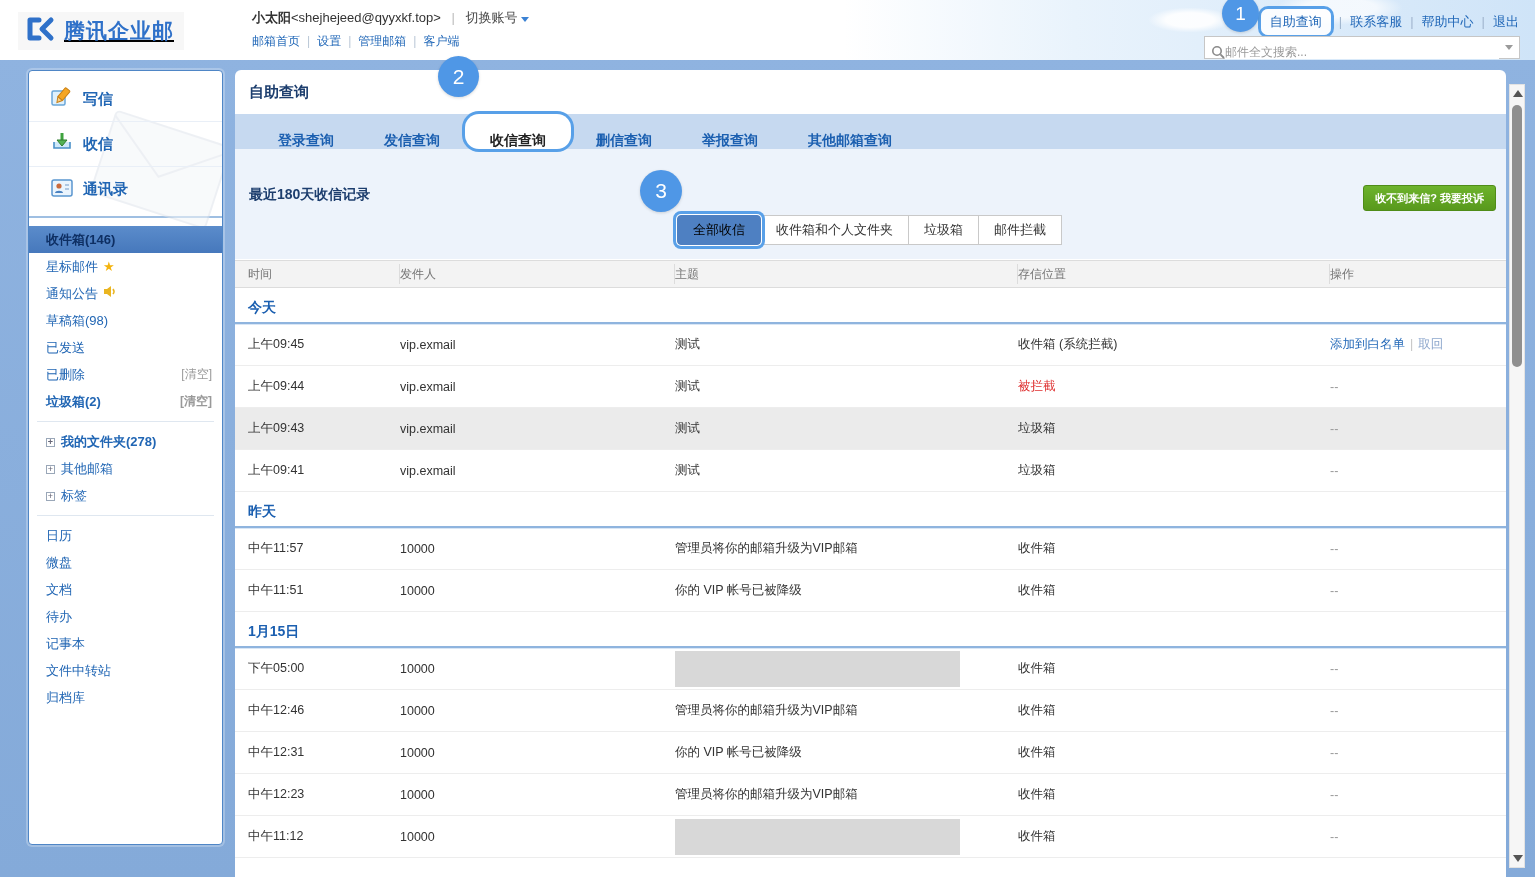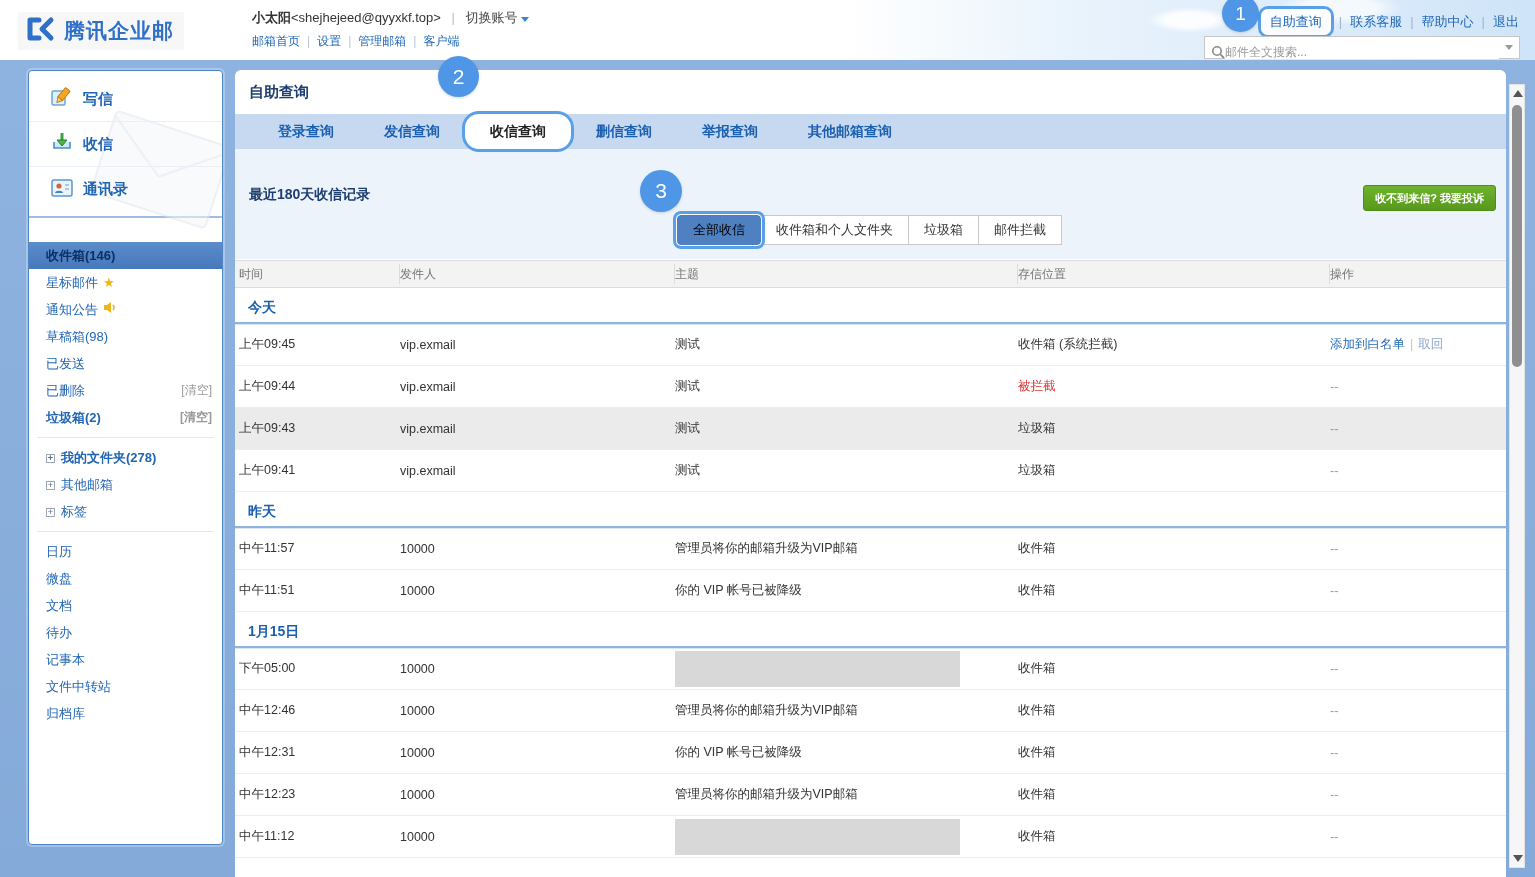--- a/index.html
+++ b/index.html
@@ -9,21 +9,21 @@
     background:linear-gradient(180deg,#b9d2ee 0%,#8fb3e0 6%,#84aad9 100%); }
 
   
   .header { position:absolute; left:0; top:0; width:1535px; height:60px;
     background:
       radial-gradient(60px 18px at 1190px 20px, rgba(255,255,255,.9) 40%, rgba(255,255,255,0) 70%),
       radial-gradient(90px 24px at 1340px 8px, rgba(255,255,255,.7) 40%, rgba(255,255,255,0) 70%),
       linear-gradient(90deg,#ffffff 0%,#ffffff 55%,#e9f3fc 70%,#cfe4f8 100%);
   }
   .logo { position:absolute; left:18px; top:12px; display:flex; align-items:center; gap:8px;
-    background:#f7f7f7; padding:4px 10px 4px 6px; }
+    background:#f7f7f7; padding:4px 10px 4px 6px;text-decoration:underline; }
   .logo-text { color:#2f71c9; font-size:21px; font-weight:bold; letter-spacing:1px; }
   .user-block { position:absolute; left:252px; top:9px; }
   .user-line1 { font-size:13px; color:#333; }
   .uname { font-weight:bold; }
   .sep { color:#bbb; margin:0 7px; }
   .switch { color:#444; cursor:pointer; }
   .caret-down { display:inline-block; width:0; height:0; margin-left:4px;
     border-left:4px solid transparent; border-right:4px solid transparent; border-top:5px solid #3b82d4; }
   .nav-links { margin-top:6px; font-size:12px; }
   .nav-link { color:#2268b8; cursor:pointer; }
@@ -51,39 +51,39 @@
   
   .sidebar { position:absolute; left:28px; top:70px; width:195px; height:775px;
     background:#fff; border:1px solid #4f86c6; border-radius:4px; overflow:hidden;
     box-shadow:0 0 0 2px rgba(255,255,255,.25); }
   .envelope-wm { position:absolute; right:-18px; top:26px; opacity:.55; pointer-events:none; }
   .compose-list { position:relative; padding:6px 0 4px 0; }
   .compose-item { display:flex; align-items:center; gap:10px; height:45px; padding-left:22px;
     border-bottom:1px solid #e9eff7; cursor:pointer; }
   .compose-item:last-child { border-bottom:none; }
   .compose-label { color:#2166b4; font-size:15px; font-weight:bold; }
-  .folder-panel { border-top:2px solid #9fbfe2; padding-top:24px; }
+  .folder-panel { border-top:2px solid #9fbfe2; padding-top:8px; }
   .side-row { position:relative; height:27px; line-height:27px; padding-left:17px;
     color:#2166b4; font-size:13px; cursor:pointer; white-space:nowrap; }
   .side-row.selected { background:linear-gradient(180deg,#5b8ccb,#4678bc); color:#0e2f63; font-weight:bold; }
   .side-row.bold { font-weight:bold; }
   .side-action { position:absolute; right:10px; color:#999; font-size:12px; }
   .glyph-star { color:#f4b30d; font-size:13px; margin-left:5px; }
   .plus-box { display:inline-block; width:9px; height:9px; border:1px solid #9aa7b8; color:#667;
     font-size:9px; line-height:7px; text-align:center; margin-right:6px; vertical-align:1px; background:#fff; }
   .plus-box::before { content:"+"; }
   .side-divider { height:1px; background:#dfe7f0; margin:6px 8px; }
 
   
   .main-panel { position:absolute; left:235px; top:70px; width:1271px; height:807px;
     background:#fff; border-radius:6px 6px 0 0; overflow:hidden; }
   .page-title { position:absolute; left:14px; top:13px; font-size:15px; font-weight:bold; color:#1d3e6e; }
   .tab-bar { position:absolute; left:0; top:44px; width:100%; height:35px; background:#c6d9f0;
     display:flex; align-items:stretch; padding-left:18px; }
-  .tab { line-height:35px; padding:0 25px; font-size:14px; font-weight:bold; color:#1b5fb0; cursor:pointer; }
+  .tab { line-height:35px; padding:9px 25px; font-size:14px; font-weight:bold; color:#1b5fb0; cursor:pointer; }
   .tab.active { background:#fff; color:#222; }
   .tab.annotated { position:relative; border-radius:14px; box-shadow:0 0 0 3px #58a0e8; z-index:5; }
   .content-top { position:absolute; left:0; top:79px; width:100%; height:110px; background:#edf3fb; }
   .section-title { position:absolute; left:14px; top:37px; font-size:14px; font-weight:bold; color:#1d3e6e; }
   .complaint-btn { position:absolute; right:10px; top:36px; height:26px; padding:0 11px;
     background:linear-gradient(180deg,#6db32c,#58991c); border:1px solid #4f8c18; border-radius:3px;
     color:#fff; font-size:11px; font-weight:bold; cursor:pointer;
     font-family:"Liberation Sans","DejaVu Sans",sans-serif; }
   .filter-bar { position:absolute; left:443px; top:66px; display:flex; }
   .filter-btn { height:30px; line-height:28px; padding:0 15px; font-size:13px; color:#333;
@@ -91,21 +91,21 @@
   .filter-btn.active { background:#4e80c2; border-color:#4e80c2; color:#000000; }
   .filter-btn.annotated { position:relative; border-radius:4px; box-shadow:0 0 0 1px #fff,0 0 0 4px #59a0e8; z-index:5; }
 
   
   .table { position:absolute; left:0; top:190px; width:100%; }
   .thead { display:flex; height:28px; background:#f3f3f3; border-top:1px solid #dcdcdc;
     border-bottom:1px solid #dcdcdc; align-items:center; }
   .thead .cell { color:#757575; font-size:12px; border-right:1px solid #dcdcdc; height:20px; line-height:20px; }
   .thead .cell:last-child { border-right:none; }
   .cell { flex:0 0 auto; overflow:hidden; white-space:nowrap; }
-  .col1 { flex-basis:165px; padding-left:4px; }
+  .col1 { flex-basis:165px; padding-left:13px; }
   .col2 { flex-basis:275px; }
   .col3 { flex-basis:343px; }
   .col4 { flex-basis:312px; }
   .col5 { flex:1 1 auto; }
   .group-header { height:36px; line-height:38px; padding-left:13px; font-size:14px; font-weight:bold;
     color:#1b5fb0; border-bottom:2px solid #8fb4de; box-shadow:0 1px 0 #d9e6f5; }
   .trow { display:flex; align-items:center; height:42px; border-bottom:1px solid #ededed;
     font-size:12.5px; color:#333; }
   .trow.shaded { background:#ebebeb; }
   .loc-blocked { color:#de2f2f; }

